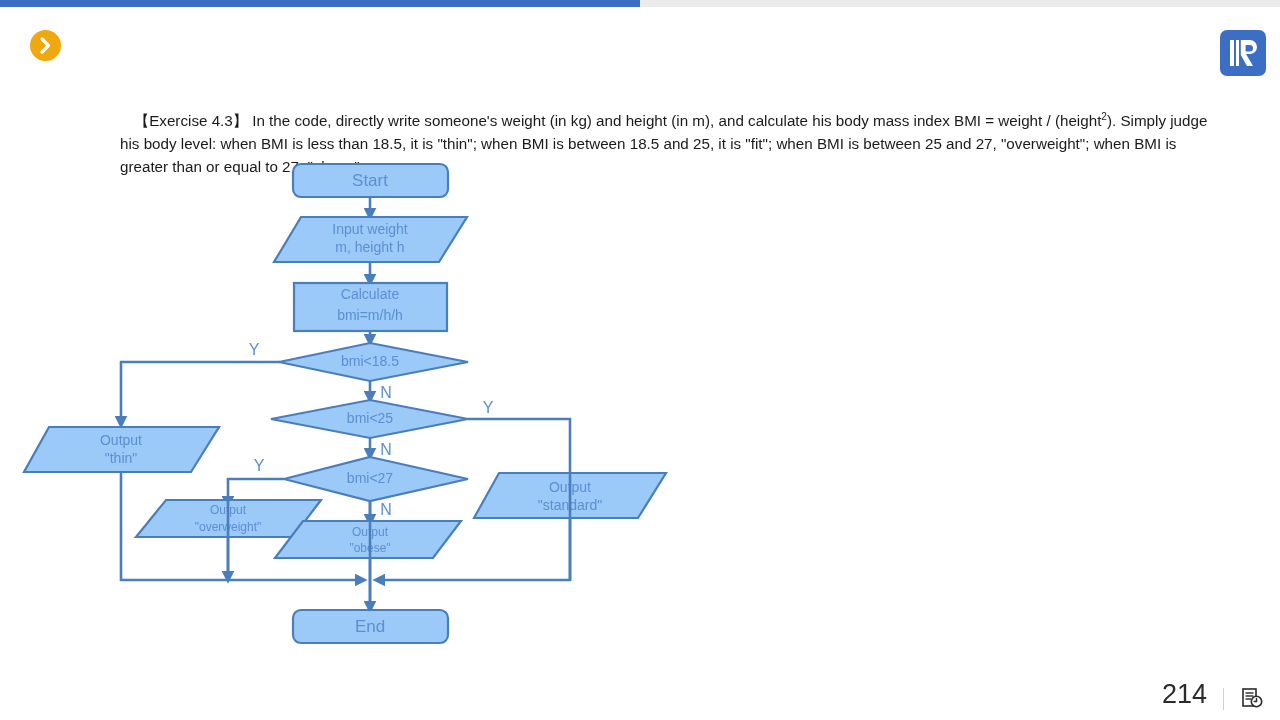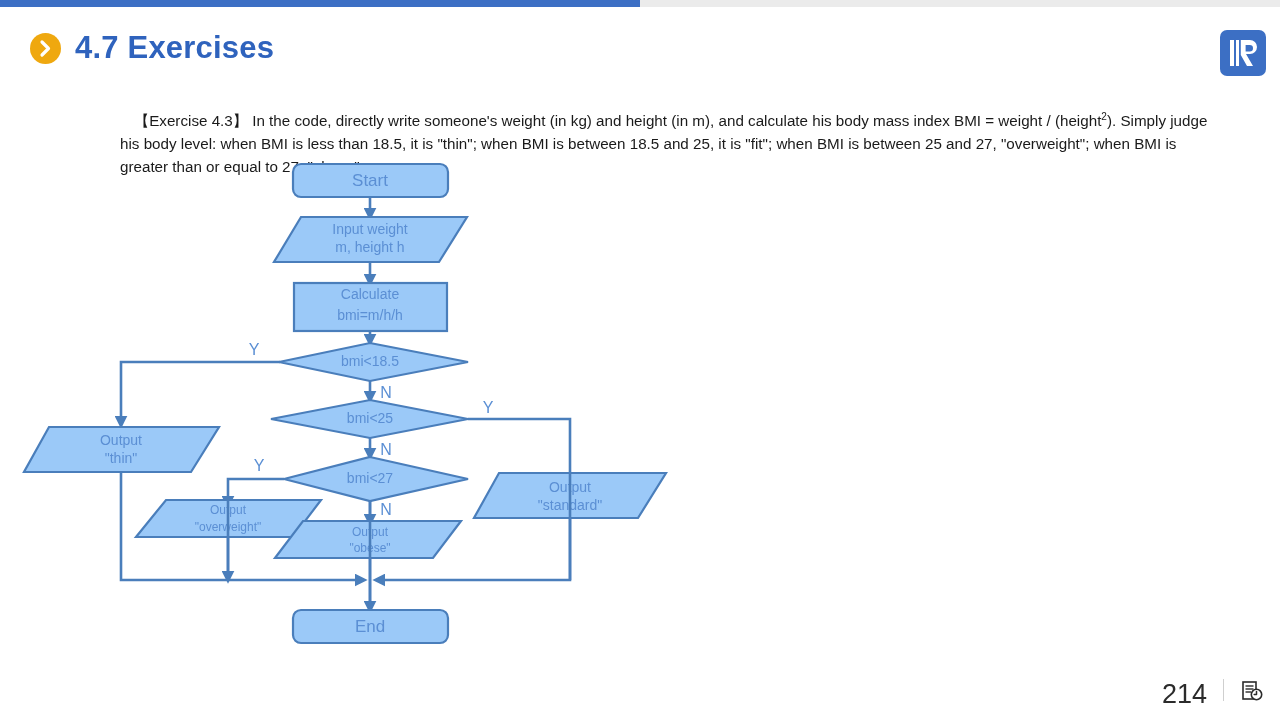--- a/index.html
+++ b/index.html
@@ -120,21 +120,21 @@
     stroke: #4a7ebb;
     stroke-width: 2.6;
   }
 
   
   #footer {
     position: absolute;
     right: 16px;
     bottom: 10px;
     display: flex;
-    align-items: flex-start;
+    align-items: flex-end;
     gap: 16px;
   }
   #page-number {
     font-size: 27px;
     color: #2b2b2b;
     font-family: "Liberation Sans", sans-serif;
   }
   #footer-divider {
     width: 1px;
     height: 22px;
@@ -148,21 +148,20 @@
 <div id="progress-bar">
   <div class="fill" style="width: 50%;"></div>
 </div>
 
 <div id="header">
   <span id="bullet-icon">
     <svg width="31" height="31" viewBox="0 0 31 31">
       <path d="M12 9 L18.5 15.5 L12 22" fill="none" stroke="#ffffff" stroke-width="3.2" stroke-linecap="round" stroke-linejoin="round"></path>
     </svg>
   </span>
-  <span id="page-title">4.7 Exercises</span>
 </div>
 
 <div id="brand-logo">
   <svg width="34" height="34" viewBox="0 0 34 34">
     <rect x="4" y="4" width="4" height="26" fill="#ffffff"></rect>
     <rect x="10" y="4" width="3" height="26" fill="#ffffff"></rect>
     <path d="M15 4 H24 a7 7 0 0 1 0 14 H20 l7 12 h-6 l-6.2 -11 V30 h-0 V4 Z" fill="#ffffff"></path>
     <path d="M19.6 9 h4.2 a3.2 3.2 0 0 1 0 6.4 h-4.2 Z" fill="#3c6fc4"></path>
   </svg>
 </div>

